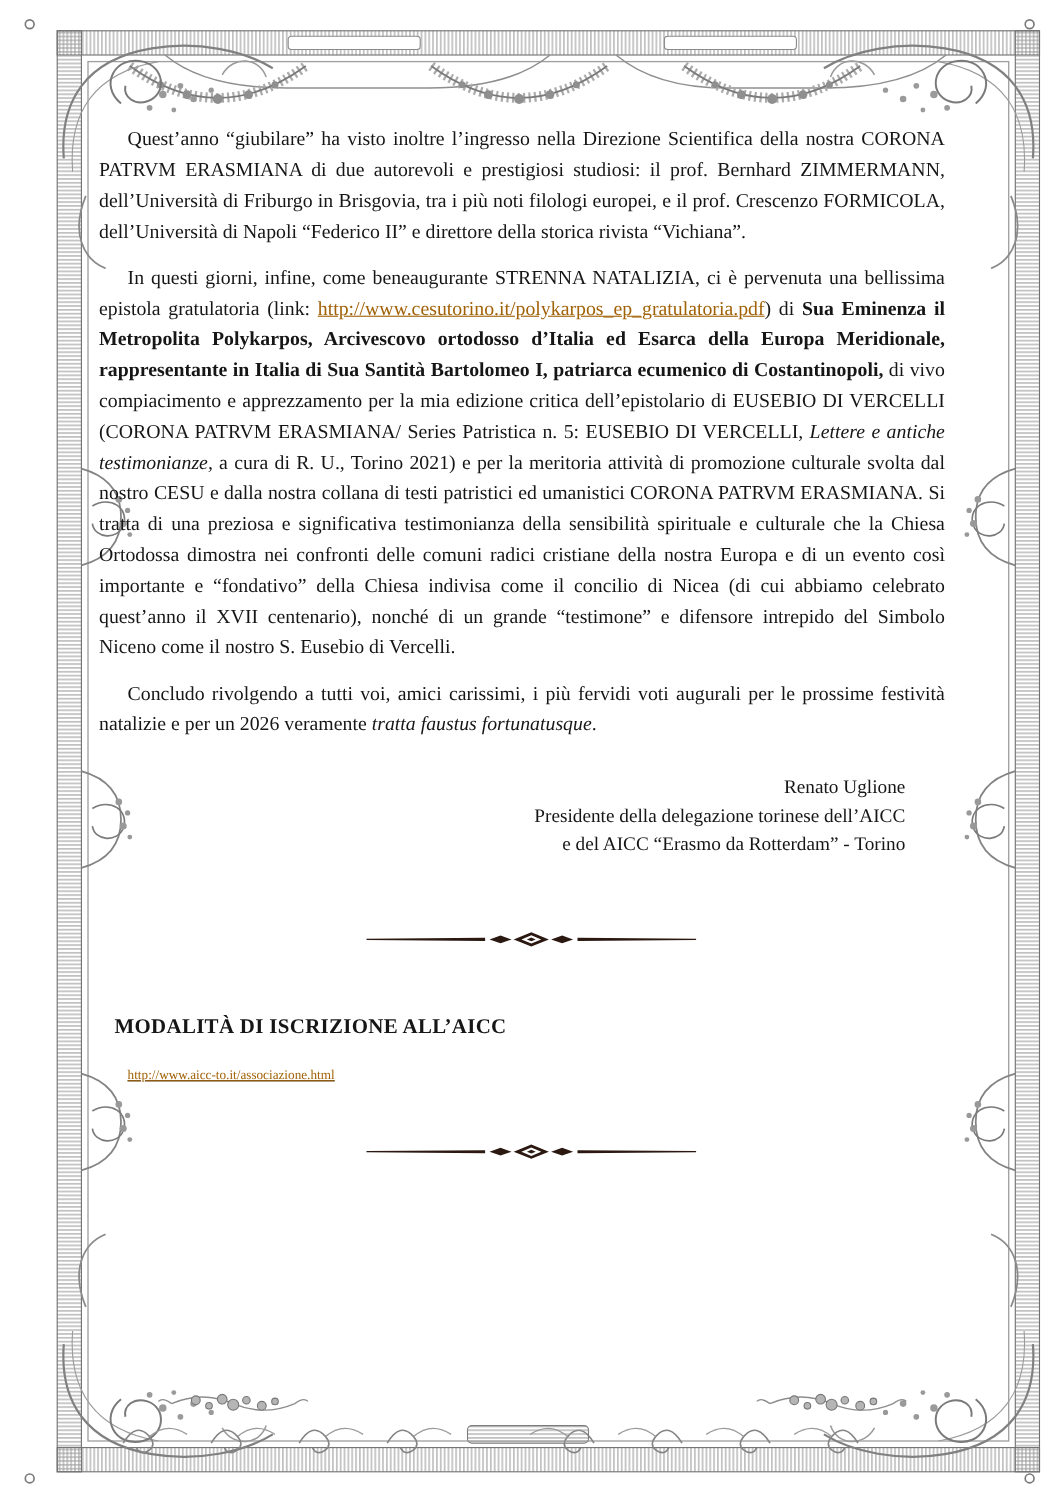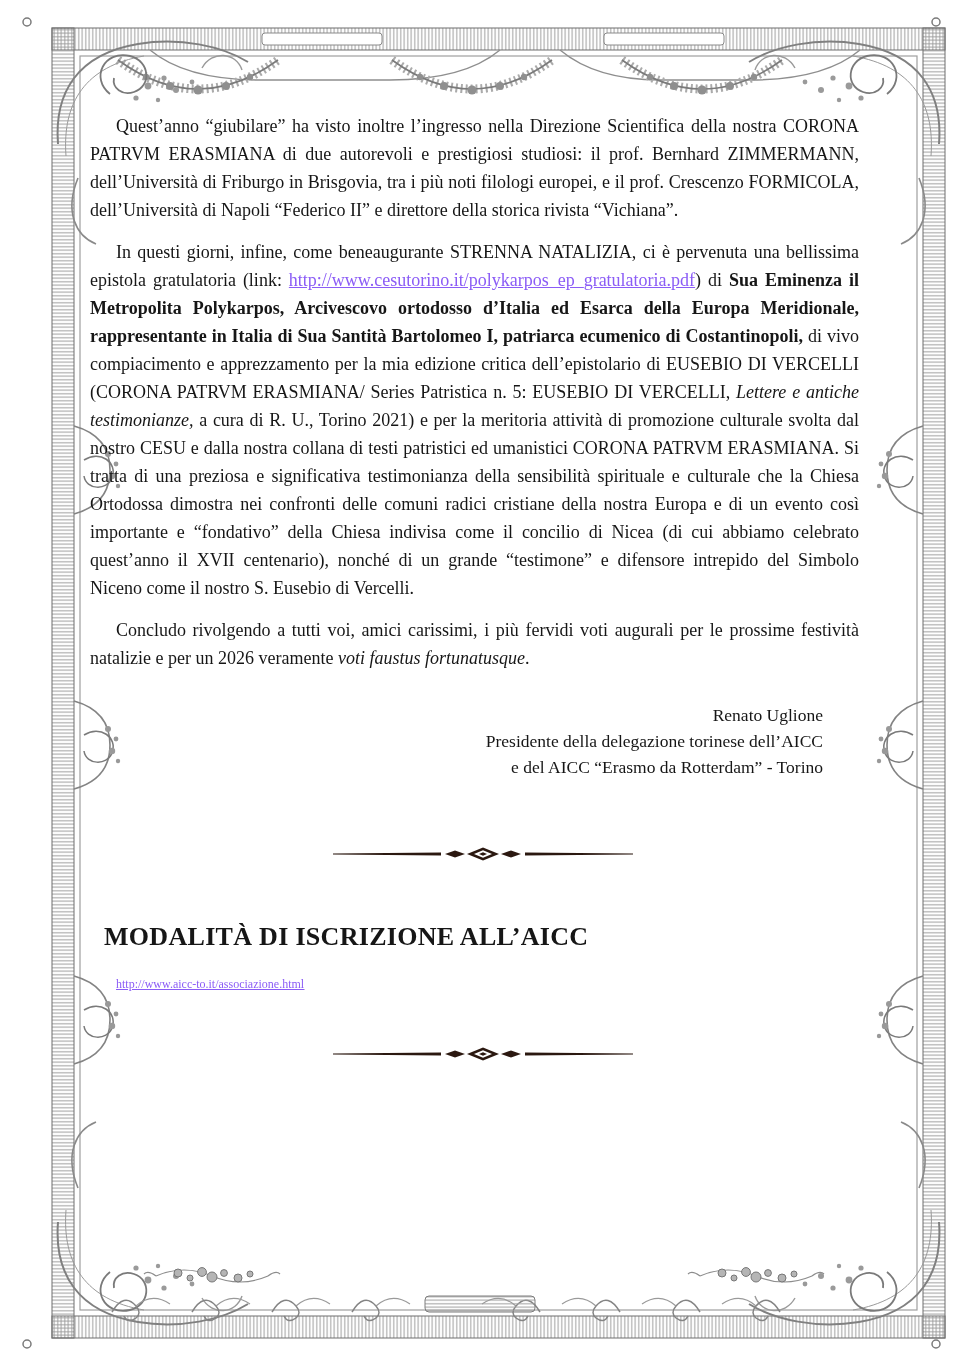--- a/index.html
+++ b/index.html
@@ -6,26 +6,26 @@
   .page {
     position:relative; width:963px; height:1362px; margin:0 auto;
     background:#ffffff; overflow:hidden;
     font-family:"Liberation Serif","DejaVu Serif",serif; color:#161616;
   }
   .frame { position:absolute; left:0; top:0; pointer-events:none; }
   .content { position:absolute; left:90px; top:112px; width:785px; }
   .para { margin:0 16px 14px 0; font-size:18px; line-height:28px; text-align:justify; text-indent:26px; }
   .para .b { font-weight:bold; }
   .para .i { font-style:italic; }
-  .doc-link { color:#8b5cf6; text-decoration:underline; cursor:pointer; }
+  .doc-link { color:#a16207; text-decoration:underline; cursor:pointer; }
   .signature { width:440px; margin:30px 52px 0 auto; text-align:right; font-size:17.5px; line-height:26px; }
   .divider { margin-top:64px; text-align:center; }
   .divider.second { margin-top:46px; }
   .orn { fill:#2b1810; }
-  .heading { margin:54px 0 0 14px; font-size:26px; font-weight:bold; letter-spacing:.3px; }
+  .heading { margin:54px 0 0 14px; font-size:19px; font-weight:bold; letter-spacing:.3px; }
   .membership-para { margin-top:42px; }
   .linkline { margin:18px 0 0 26px; font-size:12px; line-height:28px;text-decoration:underline; }
 </style>
 </head>
 <body>
 
 <div class="page">
 
   <svg class="frame" width="963" height="1362" viewBox="0 0 963 1362" aria-hidden="true">
     <defs>
@@ -138,21 +138,21 @@
         <circle cx="936" cy="1344" r="4"></circle>
     </g>
   </svg>
 
   <div class="content">
 
     <p class="para"><span>Quest’anno “giubilare” ha visto inoltre l’ingresso nella Direzione Scientifica della nostra CORONA PATRVM ERASMIANA di due autorevoli e prestigiosi studiosi: il prof. Bernhard ZIMMERMANN, dell’Università di Friburgo in Brisgovia, tra i più noti filologi europei, e il prof. Crescenzo FORMICOLA, dell’Università di Napoli “Federico II” e direttore della storica rivista “Vichiana”.</span></p>
 
     <p class="para"><span>In questi giorni, infine, come beneaugurante STRENNA NATALIZIA, ci è pervenuta una bellissima epistola gratulatoria (link: </span><a href="#" class="doc-link">http://www.cesutorino.it/polykarpos_ep_gratulatoria.pdf</a><span>) di </span><span class="b">Sua Eminenza il Metropolita Polykarpos, Arcivescovo ortodosso d’Italia ed Esarca della Europa Meridionale, rappresentante in Italia di Sua Santità Bartolomeo I, patriarca ecumenico di Costantinopoli,</span><span> di vivo compiacimento e apprezzamento per la mia edizione critica dell’epistolario di EUSEBIO DI VERCELLI (CORONA PATRVM ERASMIANA/ Series Patristica n. 5: EUSEBIO DI VERCELLI, </span><span class="i">Lettere e antiche testimonianze,</span><span> a cura di R. U., Torino 2021) e per la meritoria attività di promozione culturale svolta dal nostro CESU e dalla nostra collana di testi patristici ed umanistici CORONA PATRVM ERASMIANA. Si tratta di una preziosa e significativa testimonianza della sensibilità spirituale e culturale che la Chiesa Ortodossa dimostra nei confronti delle comuni radici cristiane della nostra Europa e di un evento così importante e “fondativo” della Chiesa indivisa come il concilio di Nicea (di cui abbiamo celebrato quest’anno il XVII centenario), nonché di un grande “testimone” e difensore intrepido del Simbolo Niceno come il nostro S. Eusebio di Vercelli.</span></p>
 
-    <p class="para"><span>Concludo rivolgendo a tutti voi, amici carissimi, i più fervidi voti augurali per le prossime festività natalizie e per un 2026 veramente </span><span class="i">voti faustus fortunatusque</span><span>.</span></p>
+    <p class="para"><span>Concludo rivolgendo a tutti voi, amici carissimi, i più fervidi voti augurali per le prossime festività natalizie e per un 2026 veramente </span><span class="i">tratta faustus fortunatusque</span><span>.</span></p>
 
     <div class="signature">
       <div>Renato Uglione</div>
       <div>Presidente della delegazione torinese dell’AICC</div>
       <div>e del AICC “Erasmo da Rotterdam” - Torino</div>
     </div>
 
     <div class="divider">
       <svg width="300" height="20" viewBox="0 0 300 20" aria-hidden="true">
         <polygon class="orn" points="0,9.4 108,8.6 108,11.4 0,10.6"></polygon>

